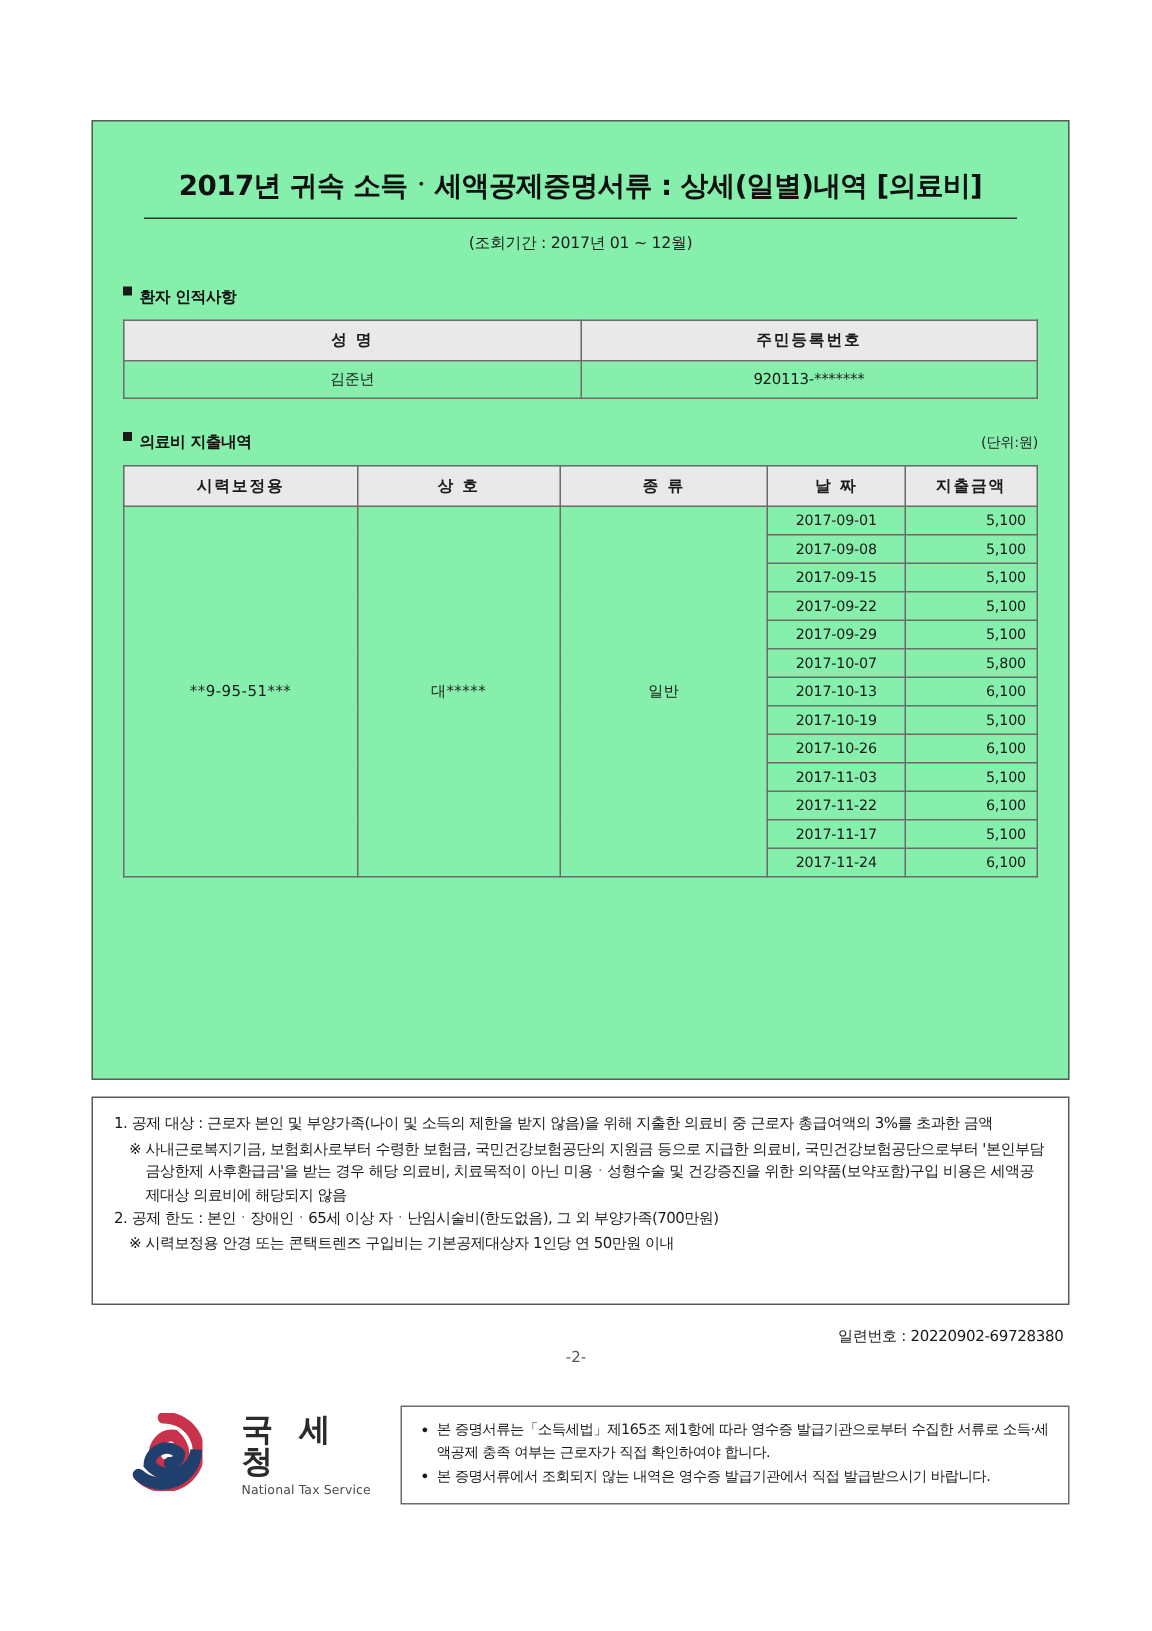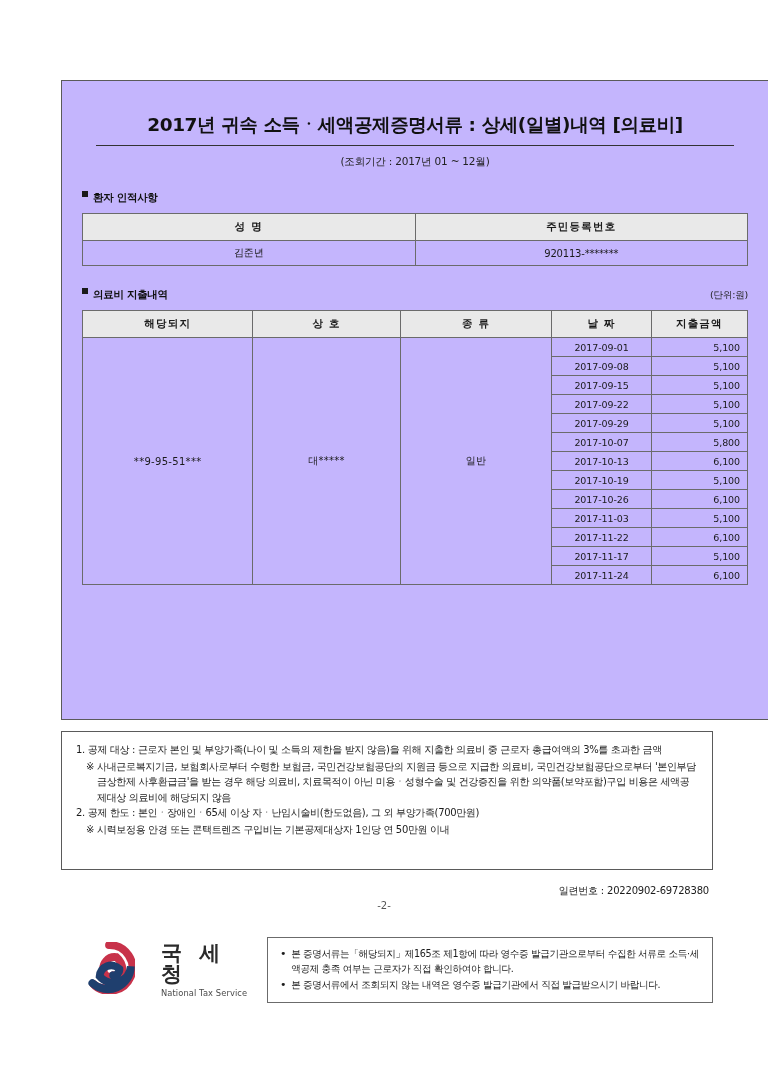--- a/index.html
+++ b/index.html
@@ -24,25 +24,25 @@
     width: 768px;
     height: 1087px;
     background: #ffffff;
   }
 
   
   .doc-box {
     position: absolute;
     left: 61px;
     top: 80px;
-    width: 708px;
+    width: 652px;
     height: 640px;
     border: 1.5px solid #5a5a5a;
     box-sizing: border-box;
-    background: #c4b5fd;
+    background: #86efac;
   }
 
   .doc-inner {
     padding: 26px 20px 0 20px;
   }
 
   
   .doc-title {
     text-align: center;
     font-size: 18.5px;
@@ -305,21 +305,21 @@
         <div class="section-head">
           <span class="sq-bullet"></span>
           <span>의료비 지출내역</span>
         </div>
         <div class="unit-note">(단위:원)</div>
       </div>
 
       <table class="tbl exp-tbl">
         <thead>
           <tr>
-            <th class="c-biz">해당되지</th>
+            <th class="c-biz">시력보정용</th>
             <th class="c-name">상 호</th>
             <th class="c-type">종 류</th>
             <th class="c-date">날 짜</th>
             <th class="c-amt">지출금액</th>
           </tr>
         </thead>
         <tbody>
             <tr>
               <td class="merged" rowspan="13">**9-95-51***</td>
               <td class="merged" rowspan="13">대*****</td>
@@ -417,21 +417,21 @@
       </span>
       <span class="logo-text">
         <span class="logo-kr">국 세 청</span>
         <span class="logo-en">National Tax Service</span>
       </span>
     </div>
 
     <div class="footer-note">
       <div class="fn-item">
         <span class="fn-dot">•</span>
-        <span class="fn-text">본 증명서류는「해당되지」제165조 제1항에 따라 영수증 발급기관으로부터 수집한 서류로 소득·세액공제 충족 여부는 근로자가 직접 확인하여야 합니다.</span>
+        <span class="fn-text">본 증명서류는「소득세법」제165조 제1항에 따라 영수증 발급기관으로부터 수집한 서류로 소득·세액공제 충족 여부는 근로자가 직접 확인하여야 합니다.</span>
       </div>
       <div class="fn-item">
         <span class="fn-dot">•</span>
         <span class="fn-text">본 증명서류에서 조회되지 않는 내역은 영수증 발급기관에서 직접 발급받으시기 바랍니다.</span>
       </div>
     </div>
 
   </div>
 
 </div>

